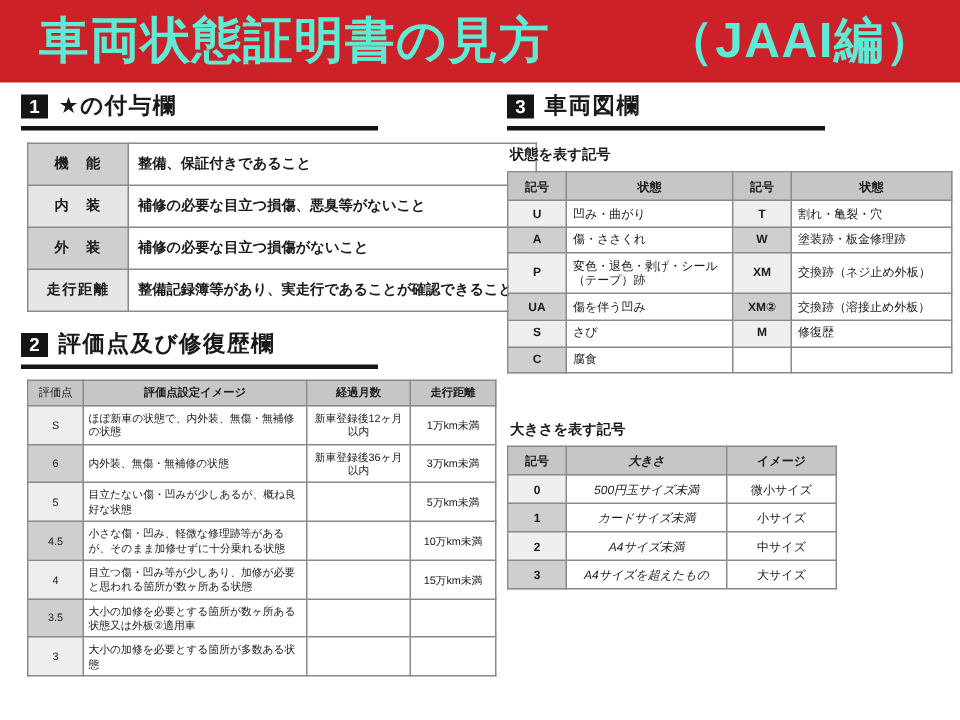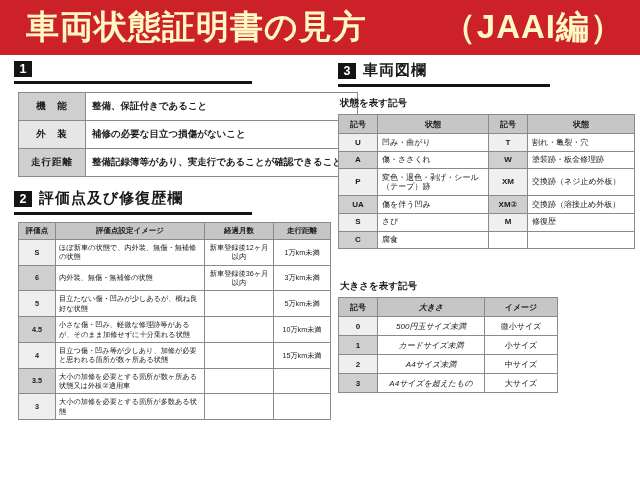--- a/index.html
+++ b/index.html
@@ -6,21 +6,21 @@
   body{
     width:640px;height:480px;background:#ffffff;overflow:hidden;
     font-family:"Liberation Sans","DejaVu Sans",sans-serif;
     -webkit-font-smoothing:antialiased;color:#1a1a1a;
   }
   .page{position:relative;width:640px;height:480px;display:flex;flex-direction:column;}
 
   
   .header{
     height:55px;background:#cd2129;display:flex;align-items:center;
-    color:#fef9c3;font-weight:bold;flex:0 0 auto;
+    color:#5eead4;font-weight:bold;flex:0 0 auto;
   }
   .header .title{font-size:33px;padding-left:26px;letter-spacing:1px;}
   .header .edition{font-size:33px;margin-left:auto;padding-right:16px;letter-spacing:1px;text-align:right;}
 
   .subtitle{font-size:12.5px;font-weight:bold;padding:7px 0 2px 12px;flex:0 0 auto;}
 
   
   .content{flex:1 1 auto;display:flex;padding:2px 12px 0 14px;gap:16px;}
   .col-left{width:308px;flex:0 0 auto;}
   .col-right{flex:1 1 auto;min-width:0;}
@@ -41,21 +41,21 @@
   .t1 td{font-size:9.5px;font-weight:bold;}
   .t1 .lbl{width:62px;text-align:center;padding:7px 2px;letter-spacing:1px;}
   .t1 tr:nth-child(odd) .lbl{background:#cfcfcf;}
   .t1 tr:nth-child(even) .lbl{background:#e6e6e6;}
   .t1 .dsc{padding:7px 6px;}
 
   
   .t2{width:300px;margin:7px 0 0 4px;border:1.5px solid #777;table-layout:fixed;}
   .t2 th{background:#c6c6c6;font-size:7.5px;font-weight:bold;padding:3px 1px;text-align:center;}
   .t2 td{font-size:7.2px;padding:3px 3px;line-height:1.3;}
-  .t2 .g{width:34px;text-align:center;font-weight:bold;}
+  .t2 .g{width:34px;text-align:center;font-weight:normal;}
   .t2 .d{width:146px;}
   .t2 .m{width:66px;text-align:center;}
   .t2 .k{width:54px;text-align:center;}
   .t2 tbody tr:nth-child(even) .g{background:#cfcfcf;}
   .t2 tbody tr:nth-child(odd) .g{background:#eeeeee;}
 
   
   .tbl-label{font-size:9.5px;font-weight:bold;margin:10px 0 4px 2px;}
   .t3{width:292px;border:1.5px solid #777;table-layout:fixed;}
   .t3 th{background:#c6c6c6;font-size:8px;font-weight:bold;padding:3.5px 1px;text-align:center;}
@@ -86,26 +86,31 @@
     <span class="edition">（JAAI編）</span>
   </div>
 
 
   <div class="content">
 
     <div class="col-left">
 
       <div class="sec-head w1">
         <span class="badge">1</span>
+        <span class="sec-title">★の付与欄</span>
       </div>
       <table class="t1">
         <tbody>
           <tr>
             <td class="lbl">機　能</td>
             <td class="dsc">整備、保証付きであること</td>
+          </tr>
+          <tr>
+            <td class="lbl">内　装</td>
+            <td class="dsc">補修の必要な目立つ損傷、悪臭等がないこと</td>
           </tr>
           <tr>
             <td class="lbl">外　装</td>
             <td class="dsc">補修の必要な目立つ損傷がないこと</td>
           </tr>
           <tr>
             <td class="lbl">走行距離</td>
             <td class="dsc">整備記録簿等があり、実走行であることが確認できること</td>
           </tr>
         </tbody>

